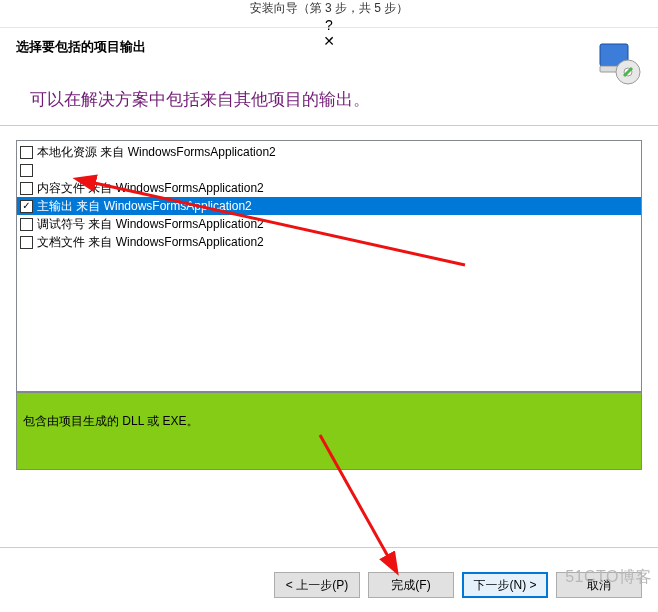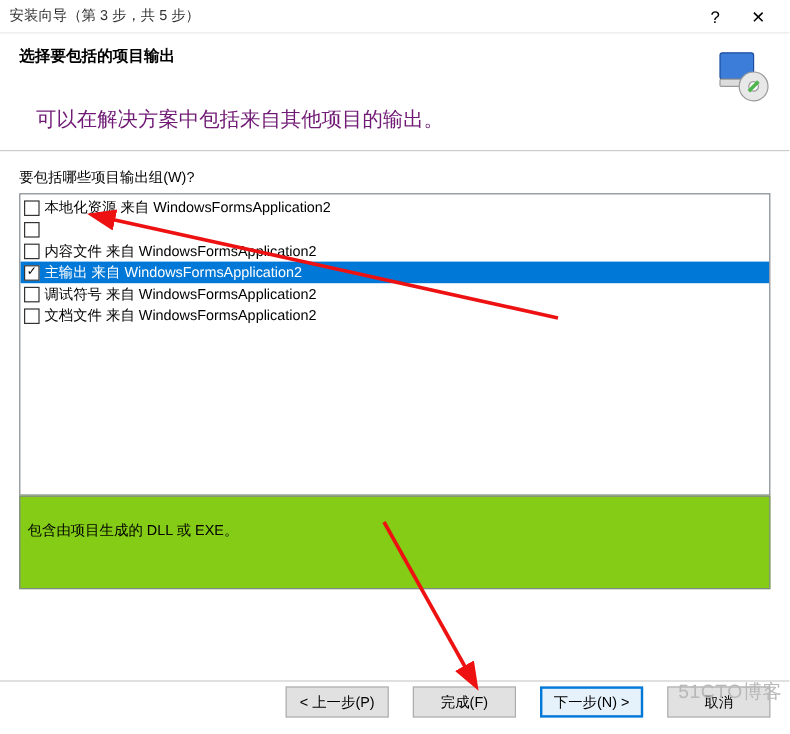--- a/index.html
+++ b/index.html
@@ -10,20 +10,21 @@
   width: 658px;
   height: 612px;
   position: relative;
 }
 .titlebar {
   height: 28px;
   display: flex;
   align-items: center;
   padding: 0 8px;
   border-bottom: 1px solid #e5e5e5;
+  flex-direction: column;
 }
 .titlebar .title { flex: 1; color: #333; }
 .titlebar .tbtn {
   width: 36px; height: 22px; display: flex; align-items: center; justify-content: center;
   color: #000; font-size: 14px;
 }
 .header {
   padding: 10px 16px 14px 16px;
   display: flex;
   align-items: flex-start;
@@ -66,23 +67,23 @@
 .descbox {
   border: 1px solid #828790;
   height: 78px;
   background: #84cc16;
   padding: 20px 6px;
   color: #000;
 }
 .footer {
   position: absolute;
   bottom: 0; left: 0; right: 0;
-  padding: 4px 16px 14px 16px;
+  padding: 24px 16px 14px 16px;
   display: flex;
-  gap: 20px;
+  gap: 8px;
   justify-content: flex-end;
   border-top: 1px solid #ccc;
 }
 .btn {
   min-width: 86px;
   height: 26px;
   border: 1px solid #adadad;
   background: #e1e1e1;
   display: flex; align-items: center; justify-content: center;
   padding: 0 8px;
@@ -118,21 +119,20 @@
   <svg class="wizard-icon" viewBox="0 0 48 48">
     <rect x="6" y="6" width="28" height="22" rx="2" fill="#3b7dd8" stroke="#1a4d9e"></rect>
     <rect x="6" y="28" width="28" height="6" rx="1" fill="#dcdcdc" stroke="#9a9a9a"></rect>
     <circle cx="34" cy="34" r="12" fill="#e8e8e8" stroke="#9a9a9a"></circle>
     <circle cx="34" cy="34" r="4" fill="#fff" stroke="#9a9a9a"></circle>
     <path d="M30 38 L38 30" stroke="#4fb64f" stroke-width="3"></path>
   </svg>
 </div>
 
 <div class="content">
-  <div class="group-label">要包括哪些项目输出组(W)?</div>
   <div class="listbox" id="listbox">
       <div class="listrow">
         <span class="chk"></span>
         <span class="txt">本地化资源 来自 WindowsFormsApplication2</span>
       </div>
       <div class="listrow">
         <span class="chk"></span>
       </div>
       <div class="listrow">
         <span class="chk"></span>

